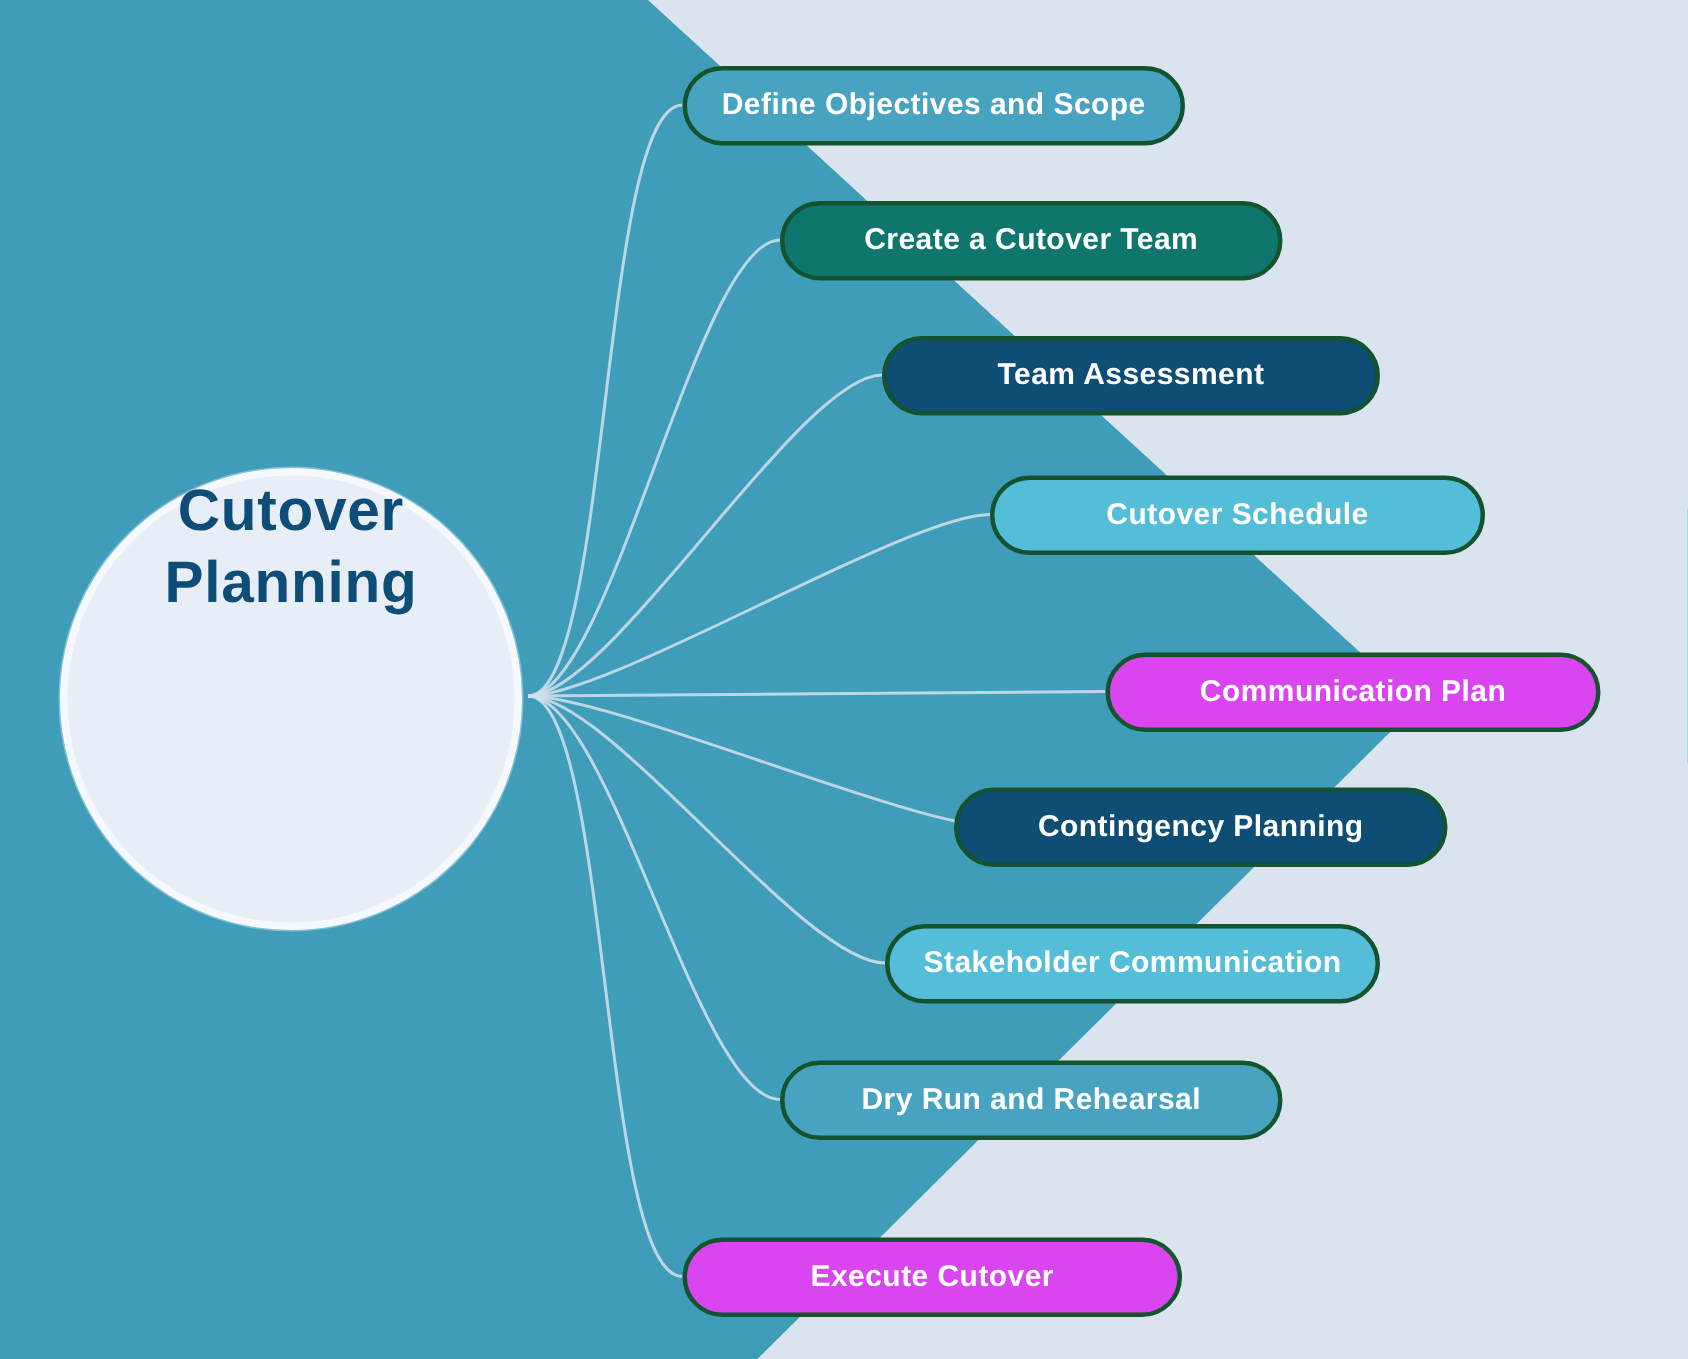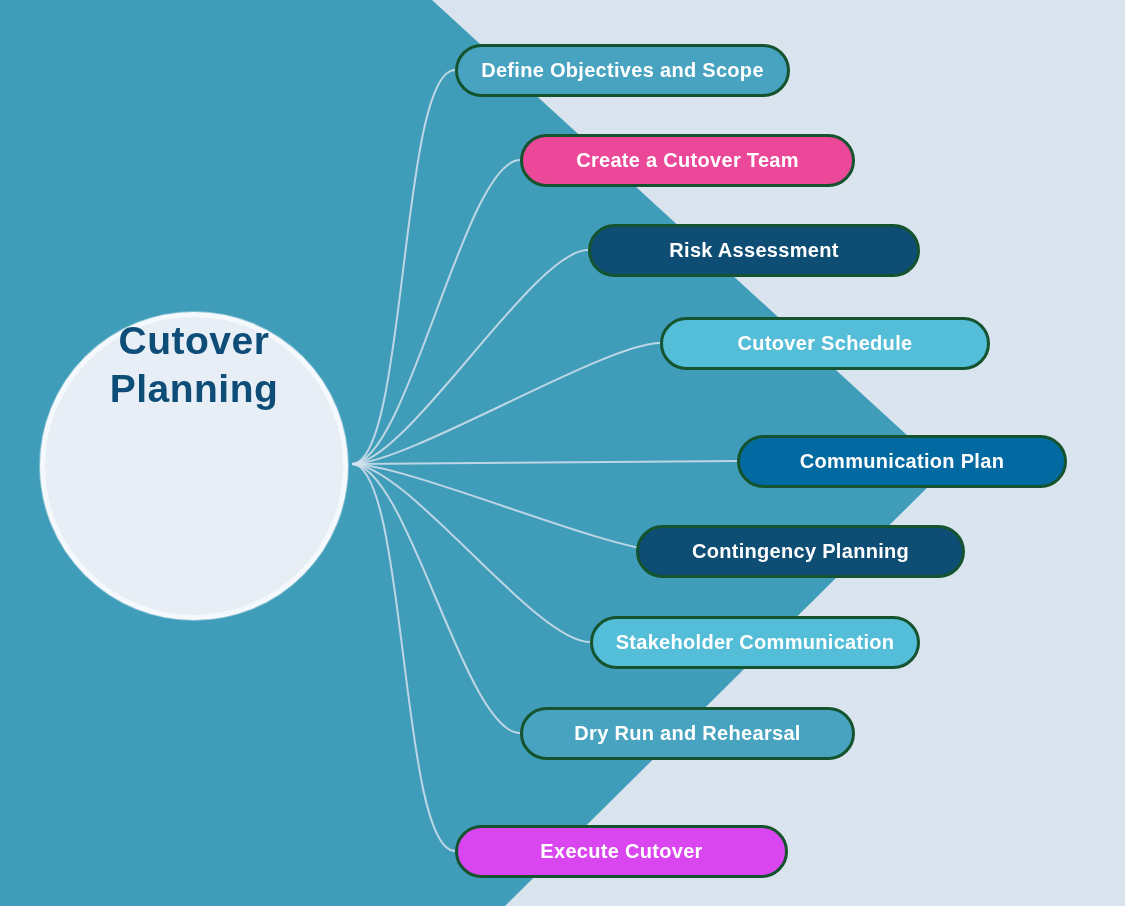--- a/index.html
+++ b/index.html
@@ -99,30 +99,30 @@
     <path d="M352,464 C407,464 400,851 455,851"></path>
   </svg>
 
   <div class="center-node">
     <div class="center-label">Cutover Planning</div>
   </div>
 
   <div class="pill p1" style="background: rgb(71, 163, 192);">
     <span class="pill-label">Define Objectives and Scope</span>
   </div>
-  <div class="pill p2" style="background: #ec4899;">
+  <div class="pill p2" style="background: #0f766e;">
     <span class="pill-label">Create a Cutover Team</span>
   </div>
   <div class="pill p3" style="background: rgb(14, 77, 116);">
-    <span class="pill-label">Risk Assessment</span>
+    <span class="pill-label">Team Assessment</span>
   </div>
   <div class="pill p4" style="background: rgb(84, 189, 216);">
     <span class="pill-label">Cutover Schedule</span>
   </div>
-  <div class="pill p5" style="background: #0369a1;">
+  <div class="pill p5" style="background: #d946ef;">
     <span class="pill-label">Communication Plan</span>
   </div>
   <div class="pill p6" style="background: rgb(14, 77, 116);">
     <span class="pill-label">Contingency Planning</span>
   </div>
   <div class="pill p8" style="background: rgb(71, 163, 192);">
     <span class="pill-label">Dry Run and Rehearsal</span>
   </div>
   <div class="pill p7" style="background: rgb(84, 189, 216);">
     <span class="pill-label">Stakeholder Communication</span>

